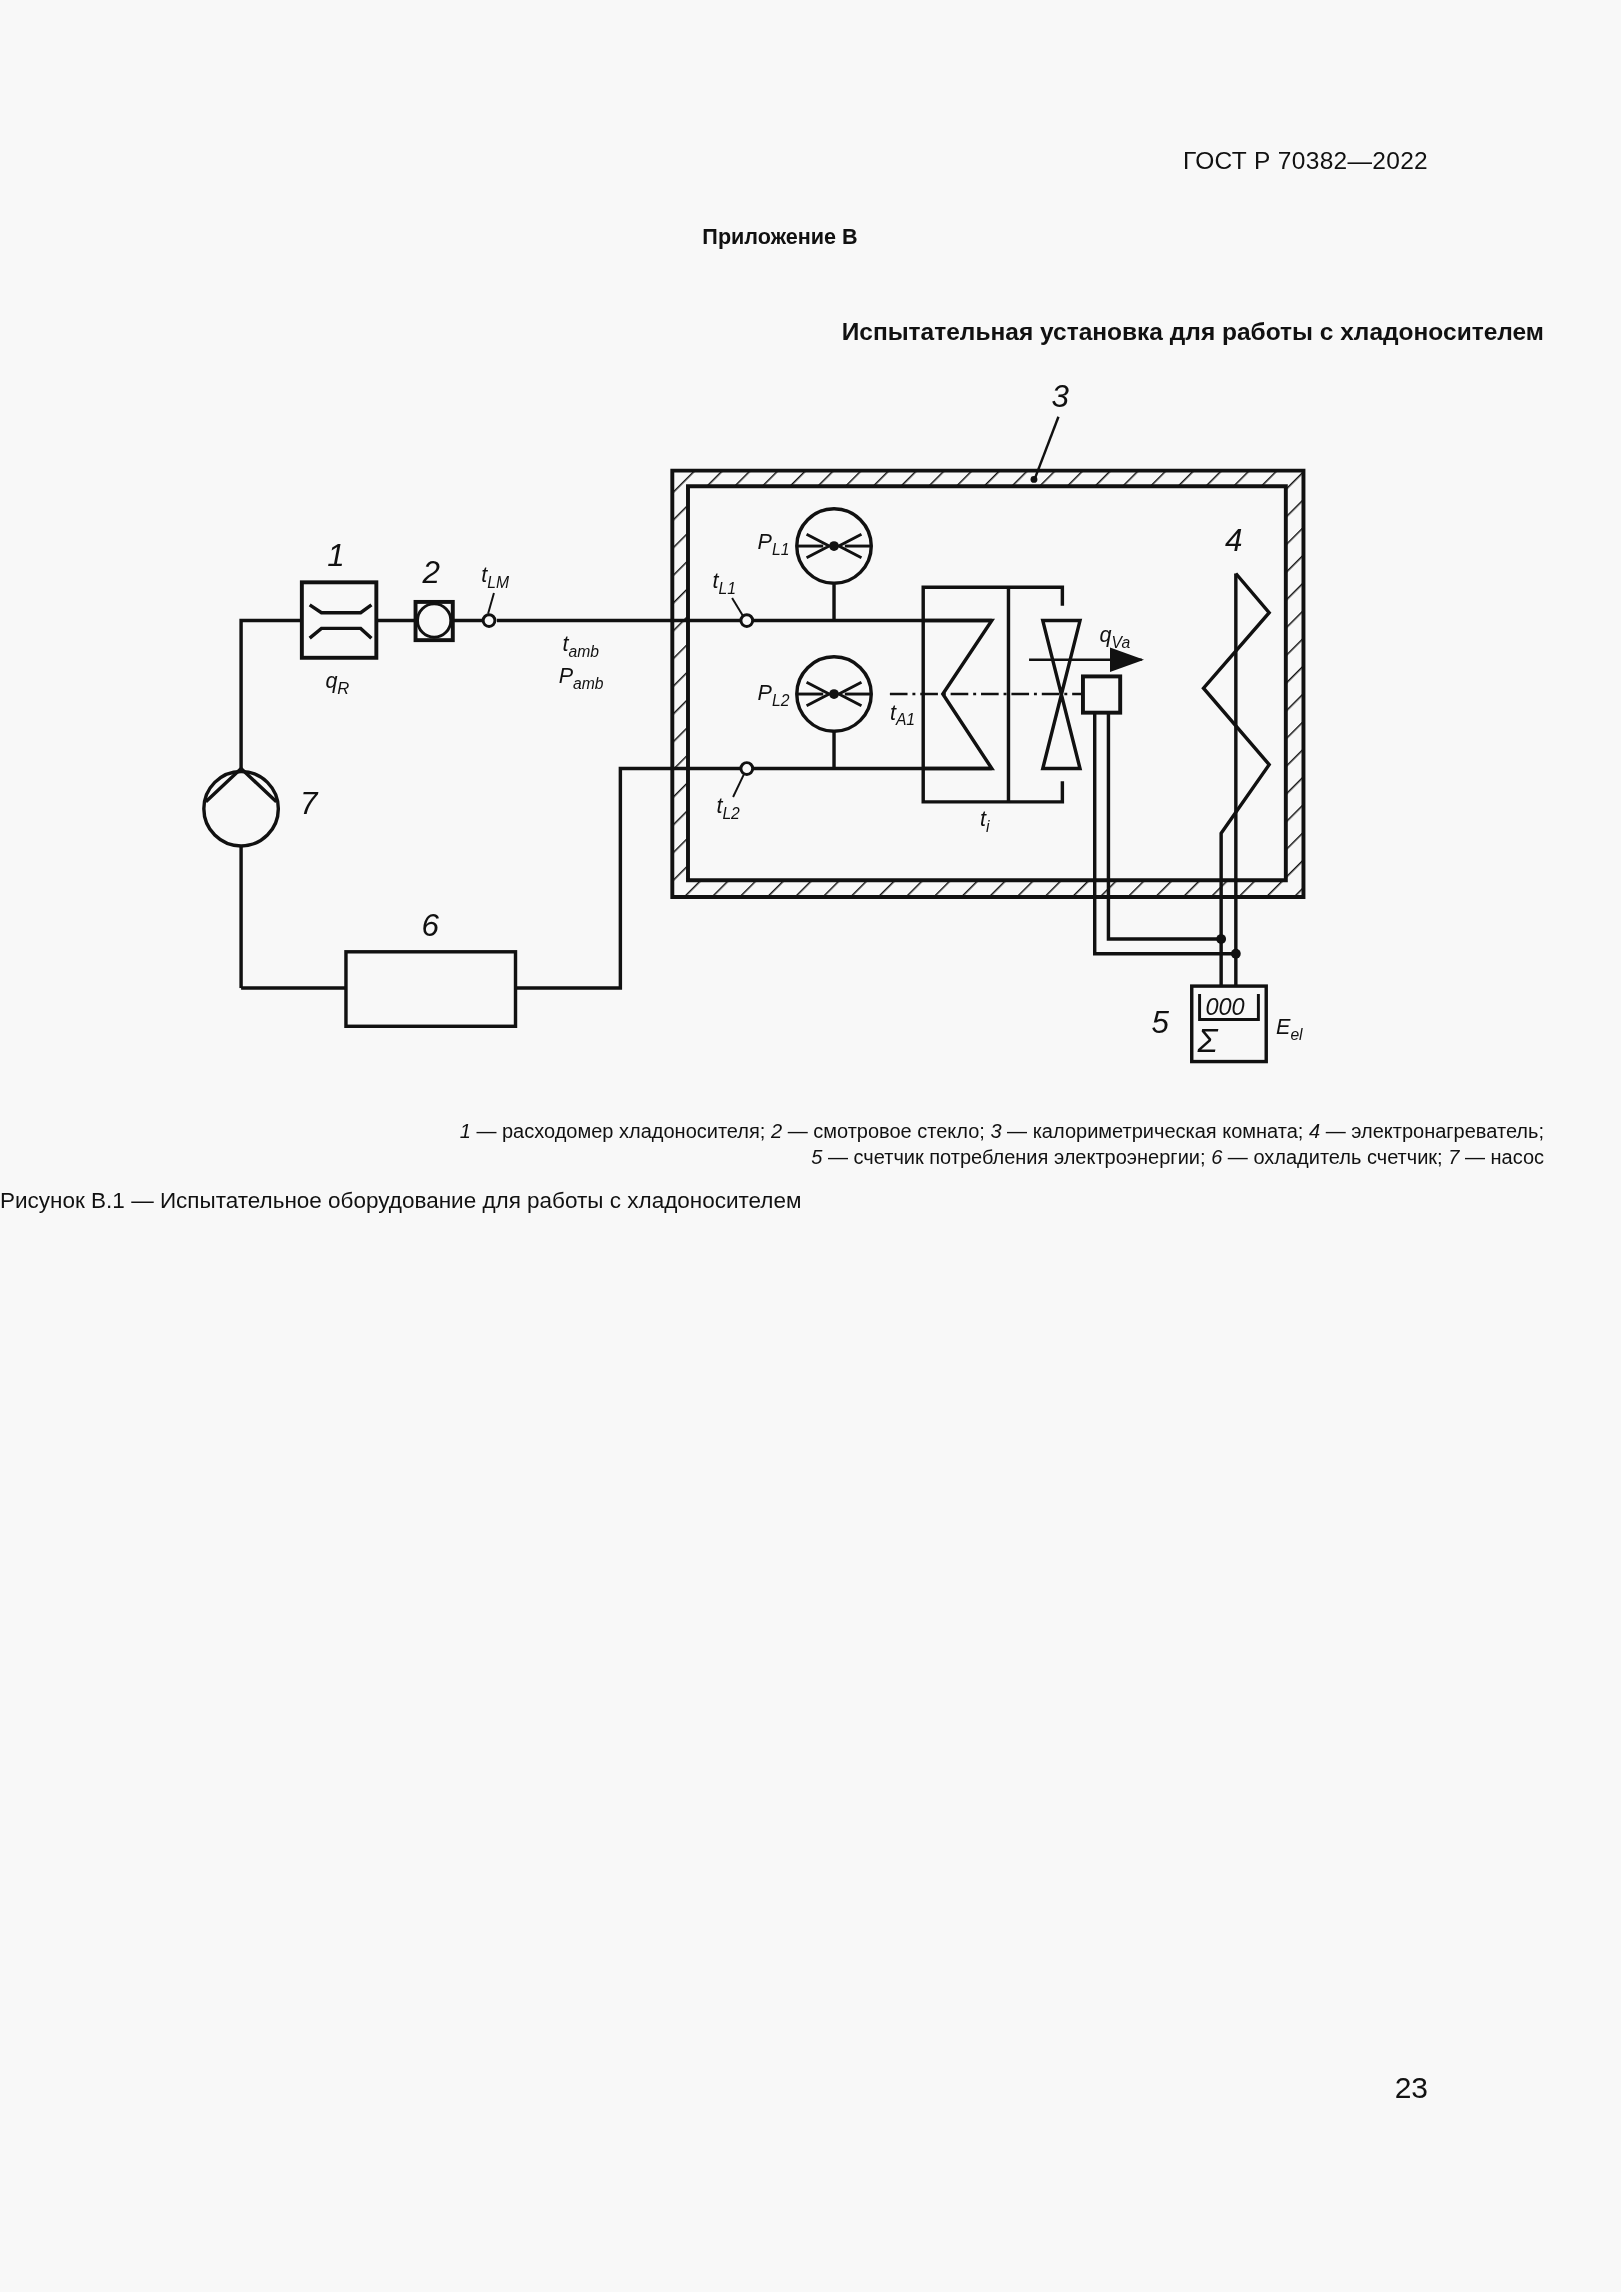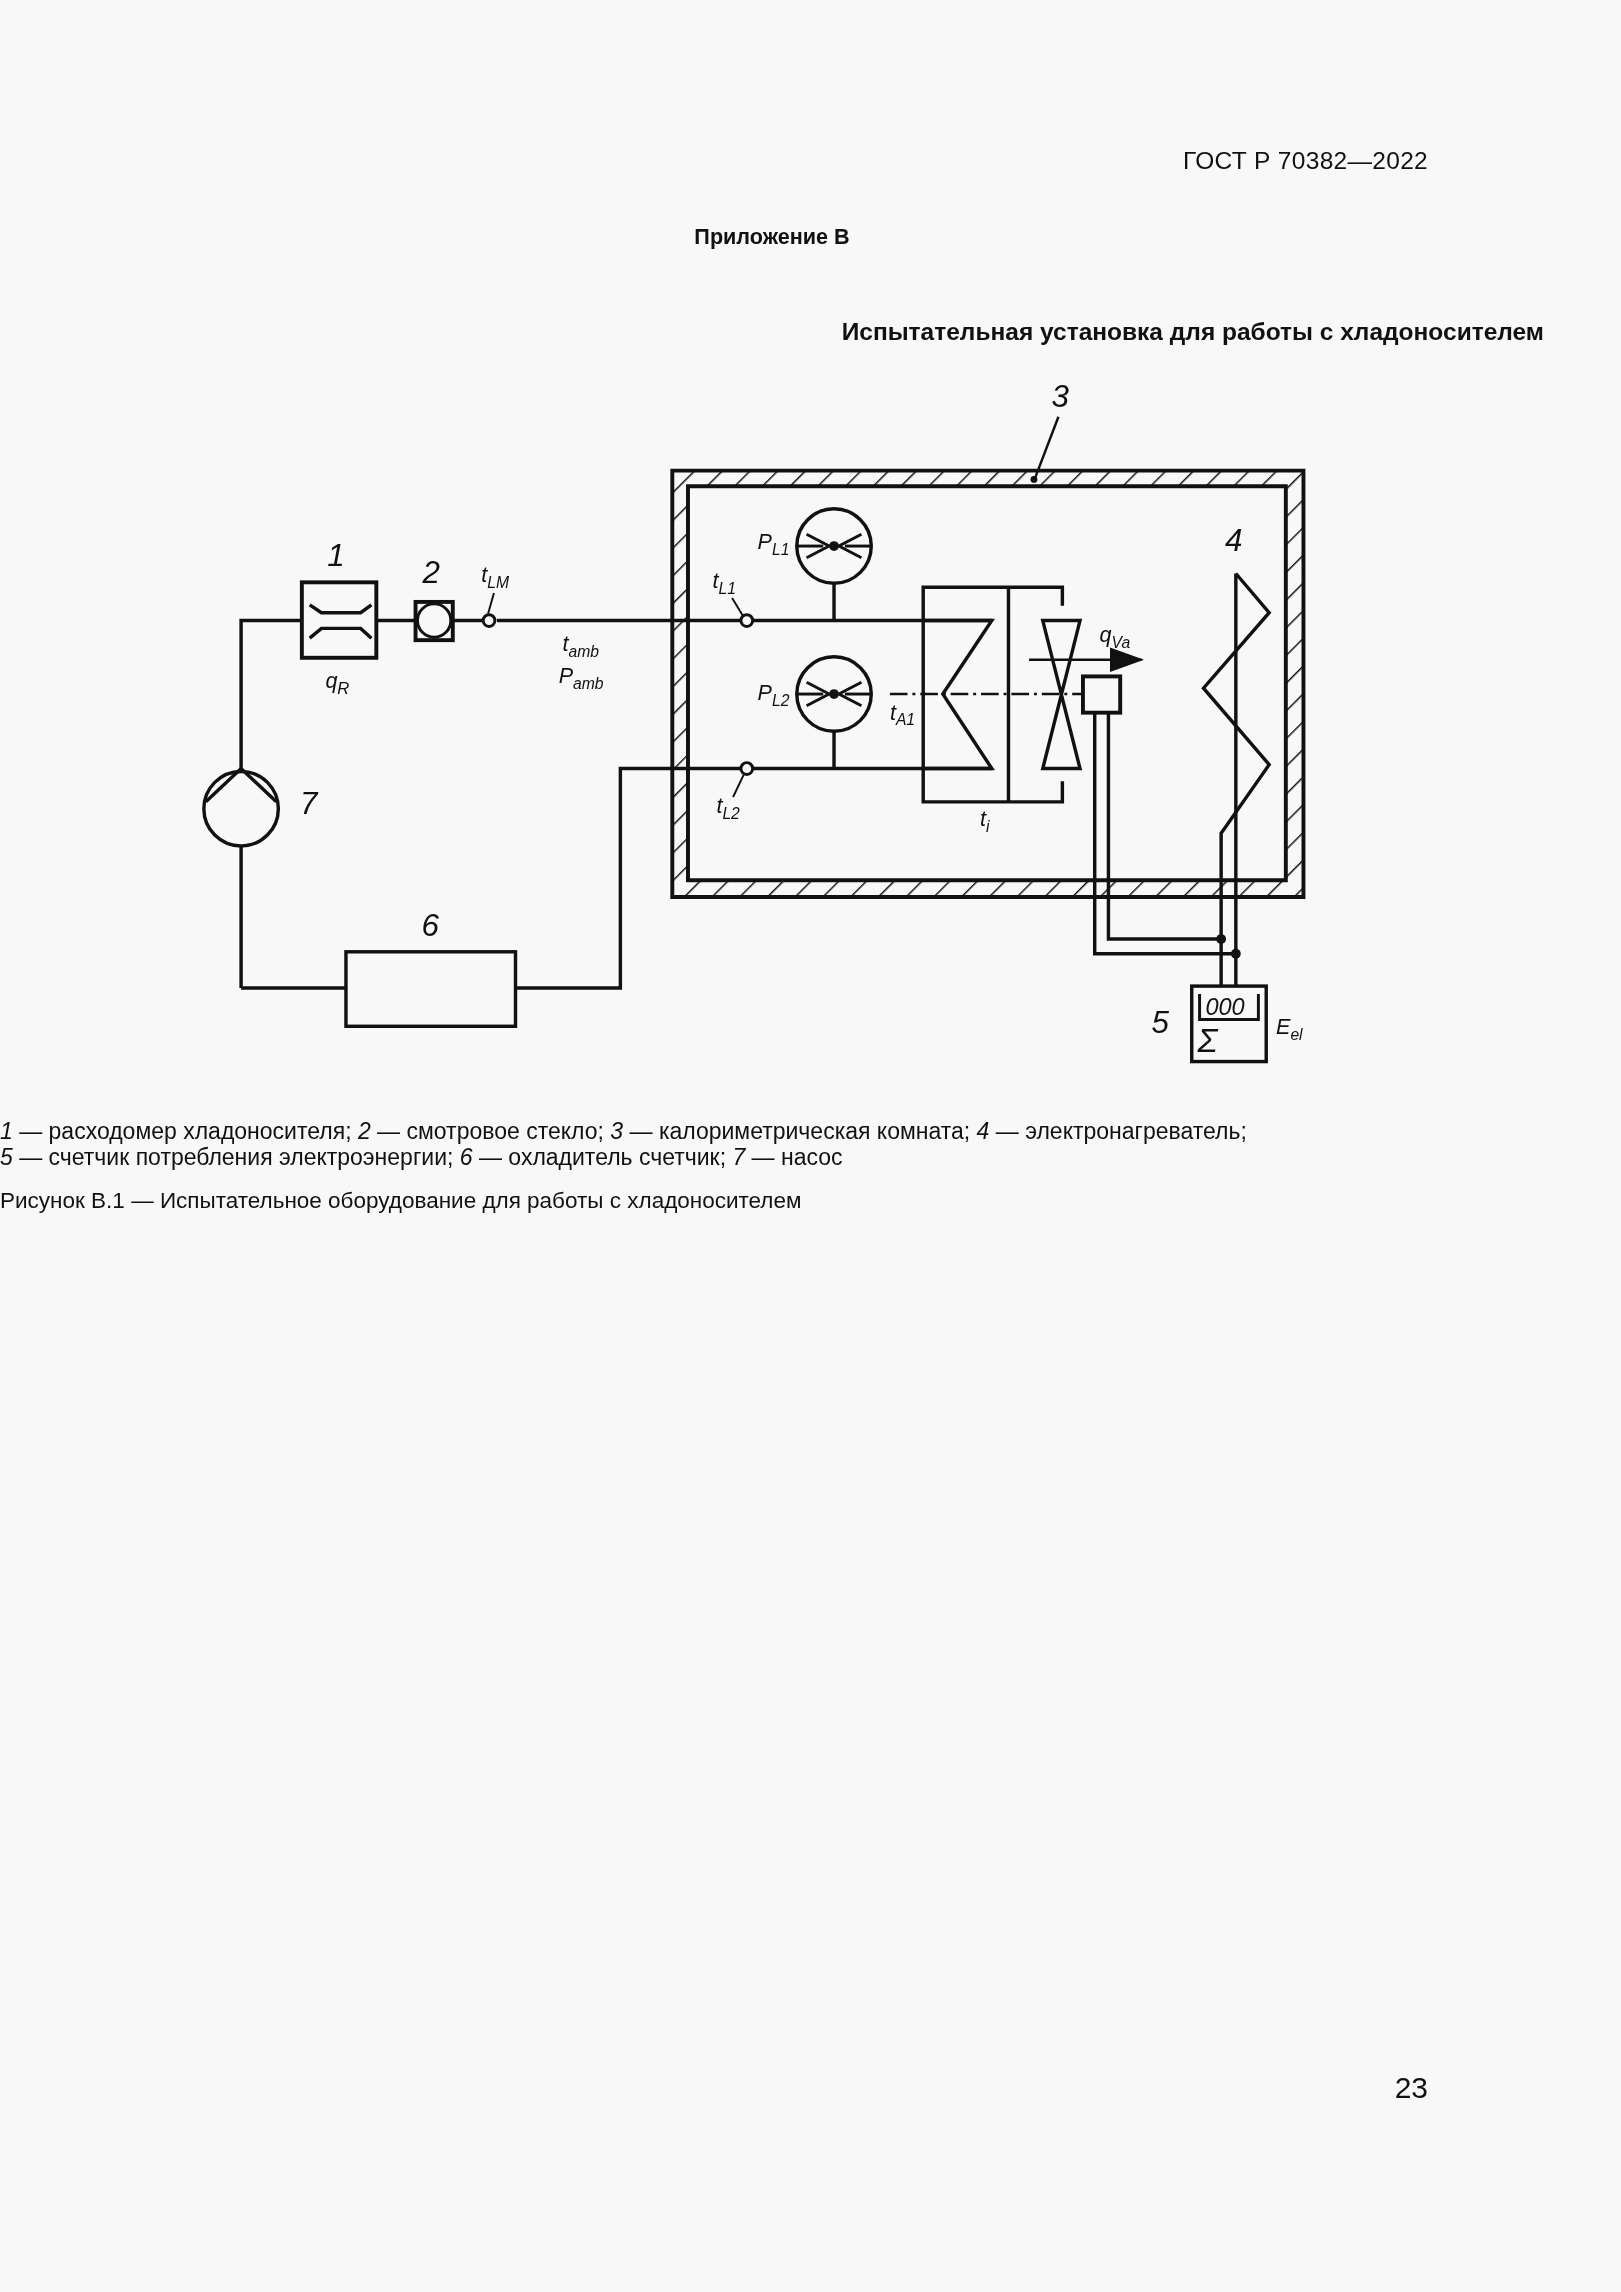--- a/index.html
+++ b/index.html
@@ -10,31 +10,31 @@
       font-family: "Liberation Sans", sans-serif;
       color: #111;
       overflow: hidden;
     }
     .doc-code {
       position: absolute; right: 193px; top: 147px;
       font-weight: normal; font-size: 24.5px; letter-spacing: 0.3px;
     }
     .appendix {
       position: absolute; left: 0; width: 1544px; top: 223px;
-      text-align: center; font-weight: bold; font-size: 21.6px; line-height: 27.4px;
+      text-align: center; font-weight: bold; font-size: 21.6px; line-height: 27.4px; padding-left: 8px;
     }
     .section-title {
       position: absolute; left: 0; width: 1544px; top: 318px;
       text-align: right; font-weight: bold; font-size: 24.5px;
     }
     svg.diagram { position: absolute; left: 0; top: 0; }
     svg text { font-family: "Liberation Sans", sans-serif; font-style: italic; fill: #111; }
     .legend {
       position: absolute; left: 0; width: 1544px; top: 1119px;
-      text-align: left; font-size: 23px; line-height: 25.5px;
+      text-align: right; font-size: 20px; line-height: 25.5px;
     }
     .legend i { font-style: italic; }
     .caption {
       position: absolute; left: 0; width: 1544px; top: 1188px;
       text-align: left; font-size: 22.5px;
     }
     .page-number {
       position: absolute; right: 193px; top: 2071px; font-size: 30px;
     }
   </style>

